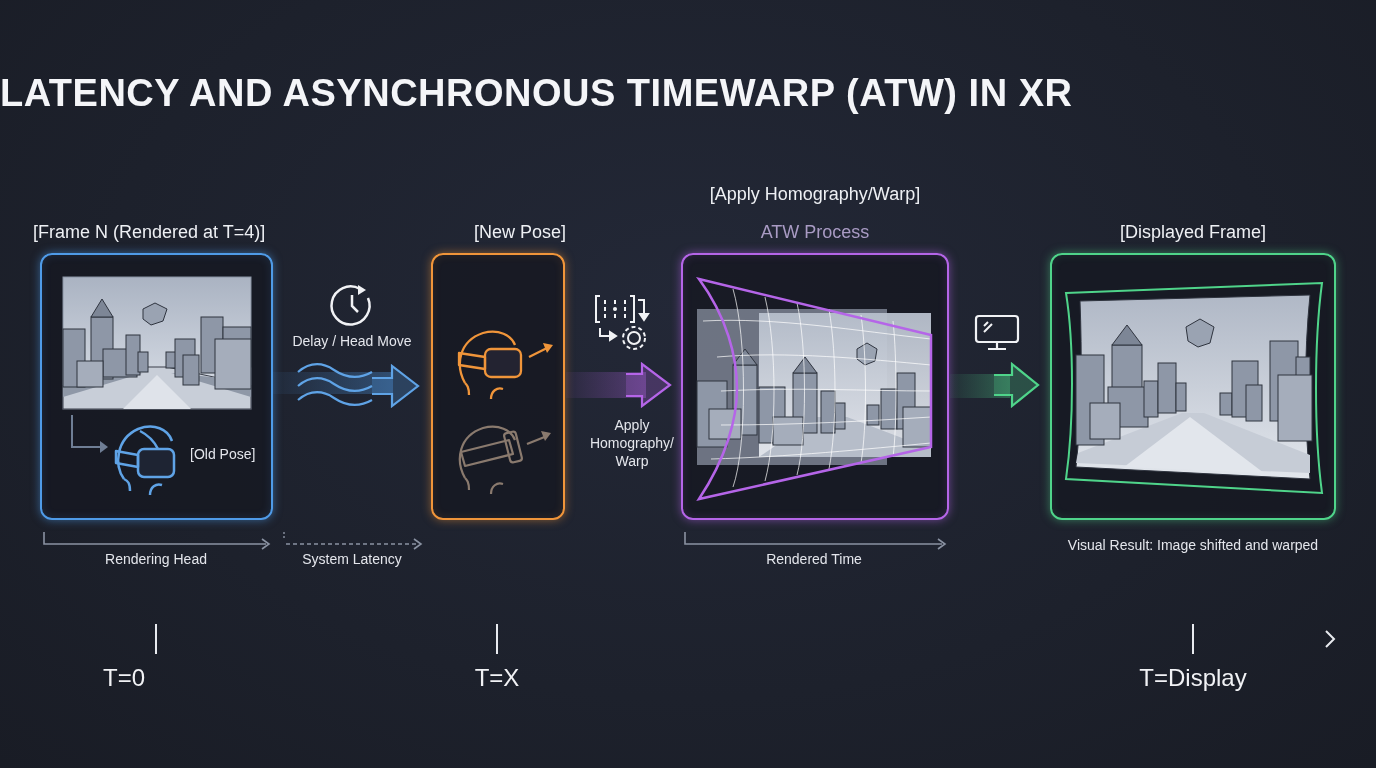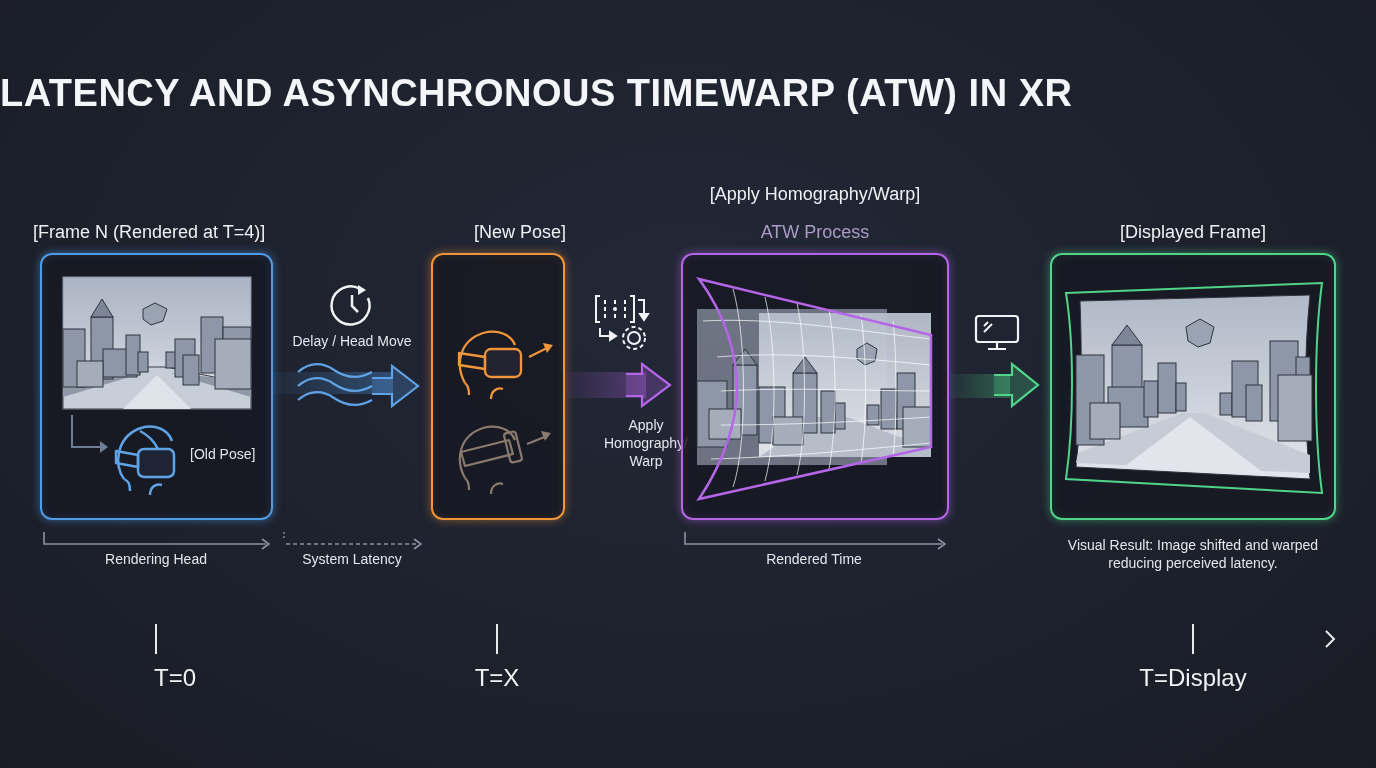--- a/index.html
+++ b/index.html
@@ -143,21 +143,21 @@
       <rect x="30" y="13" width="2" height="4"></rect>
     <rect x="10" y="20" width="2" height="4"></rect>
       <rect x="20" y="20" width="2" height="4"></rect>
       <rect x="30" y="20" width="2" height="4"></rect>
   </g>
 </svg>
 <div class="abs" style="left:566px; top:372px; width:80px; height:26px; background:linear-gradient(90deg, rgba(181,101,232,0.05), rgba(181,101,232,0.35));"></div>
 <svg class="abs" style="left:626px; top:362px;" width="46" height="46" viewBox="0 0 46 46">
   <path d="M0 12 H16 V2 L44 23 L16 44 V34 H0" fill="rgba(181,101,232,0.25)" stroke="#b565e8" stroke-width="2.2"></path>
 </svg>
-<div class="abs caption" style="left:596px; top:416px; width:100px;">
+<div class="abs caption" style="left:582px; top:416px; width:100px;">
   <div>Apply</div>
   <div>Homography/</div>
   <div>Warp</div>
 </div>
 
 <div class="abs label" style="left:680px; top:184px; width:270px;">[Apply Homography/Warp]</div>
 <div class="abs label" style="left:680px; top:222px; width:270px; color:#a99bc4;">ATW Process</div>
 <div class="abs panel p-purple" style="left:681px; top:253px; width:268px; height:267px;">
   <svg class="abs" style="left:14px; top:22px;" width="240" height="222" viewBox="0 0 240 222">
     <defs>
@@ -244,21 +244,20 @@
         <rect x="182" y="102" width="16" height="36"></rect>
       <rect x="206" y="58" width="28" height="80"></rect>
         <rect x="232" y="74" width="14" height="40"></rect>
         <rect x="214" y="92" width="34" height="66" fill="#a5adbb"></rect>
       <polygon points="122,44 136,36 150,44 146,60 134,64 124,58" fill="#9aa3b2"></polygon>
     </g>
   </svg>
 </div>
 <div class="abs caption" style="left:1040px; top:536px; width:306px;">
   <div>Visual Result: Image shifted and warped</div>
-  <div>reducing perceived latency.</div>
 </div>
 
 <svg class="abs" style="left:40px; top:530px;" width="390" height="20">
   <path d="M4 2 V14 H226" fill="none" stroke="#8a92a2" stroke-width="1.6"></path>
   <path d="M222 9 L229 14 L222 19" fill="none" stroke="#8a92a2" stroke-width="1.6"></path>
   <path d="M244 2 V8" stroke="#8a92a2" stroke-width="1.4" stroke-dasharray="2 2"></path>
   <path d="M246 14 H378" stroke="#8a92a2" stroke-width="1.4" stroke-dasharray="4 3"></path>
   <path d="M374 9 L381 14 L374 19" fill="none" stroke="#8a92a2" stroke-width="1.6"></path>
 </svg>
 <div class="abs small" style="left:96px; top:551px; width:120px;">Rendering Head</div>
@@ -275,15 +274,15 @@
         <stop offset="0" stop-color="#e8eaef" stop-opacity="0"></stop>
         <stop offset="0.09" stop-color="#e8eaef" stop-opacity="1"></stop>
       </linearGradient>
   </defs>
   <line x1="40" y1="19" x2="1332" y2="19" stroke="url(#tl)" stroke-width="2"></line>
   <path d="M1326 11 L1334 19 L1326 27" fill="none" stroke="#e8eaef" stroke-width="2"></path>
   <line x1="156" y1="4" x2="156" y2="34" stroke="#e8eaef" stroke-width="2"></line>
   <line x1="497" y1="4" x2="497" y2="34" stroke="#e8eaef" stroke-width="2"></line>
   <line x1="1193" y1="4" x2="1193" y2="34" stroke="#e8eaef" stroke-width="2"></line>
 </svg>
-<div class="abs tick-label" style="left:116px; top:664px; width:80px; text-align:right;">T=0</div>
+<div class="abs tick-label" style="left:103px; top:664px; width:80px; text-align:left;">T=0</div>
 <div class="abs tick-label" style="left:457px; top:664px; width:80px; text-align:center;">T=X</div>
 <div class="abs tick-label" style="left:1113px; top:664px; width:160px; text-align:center;">T=Display</div>
 
 </body></html>

